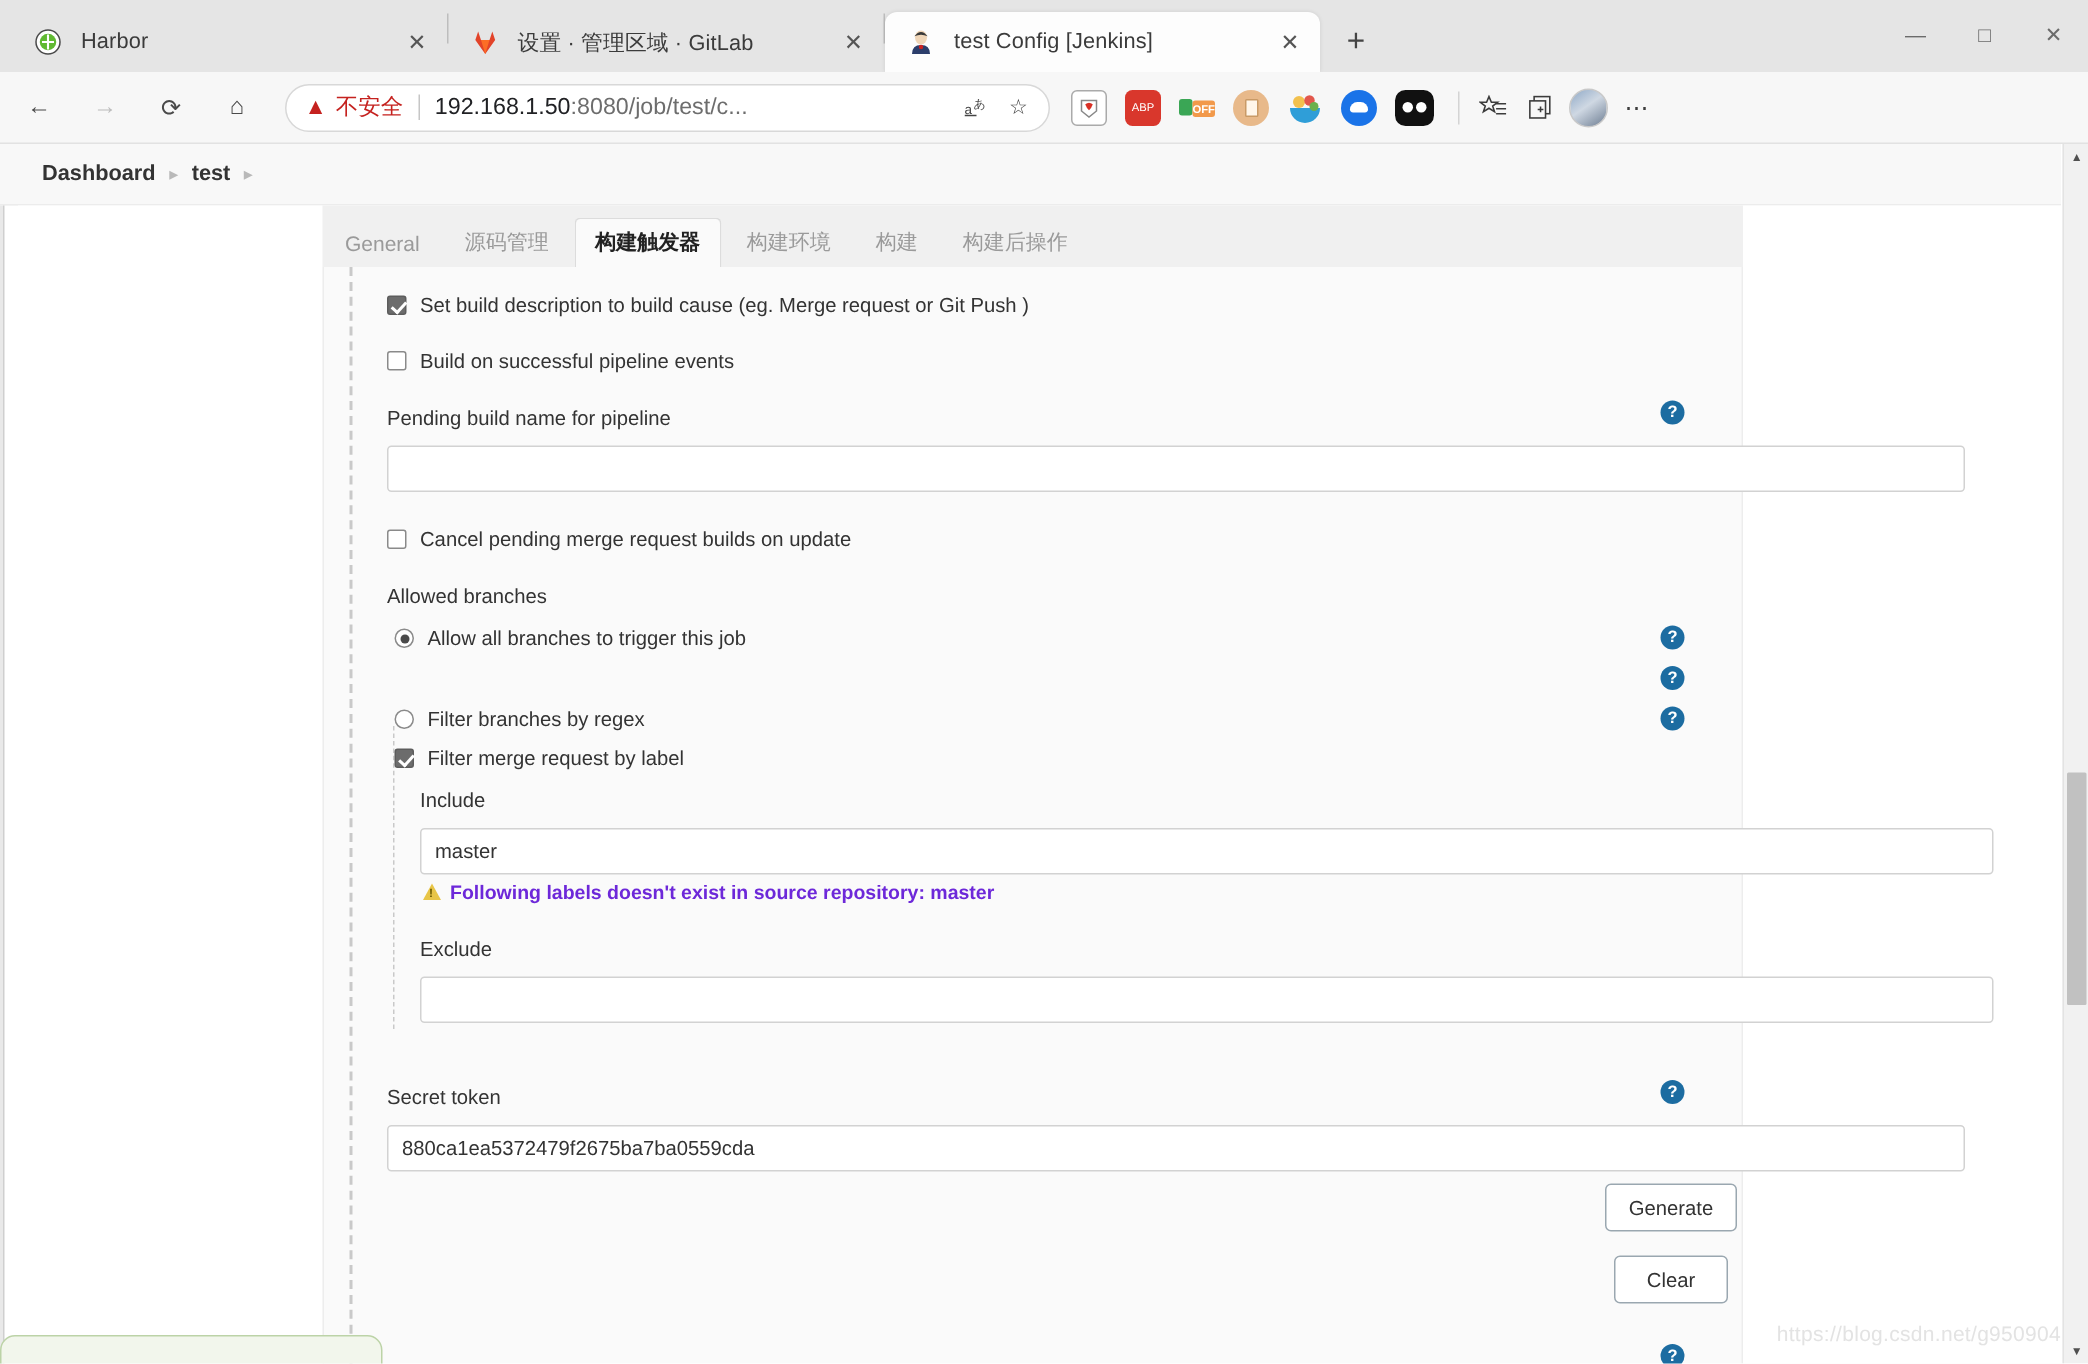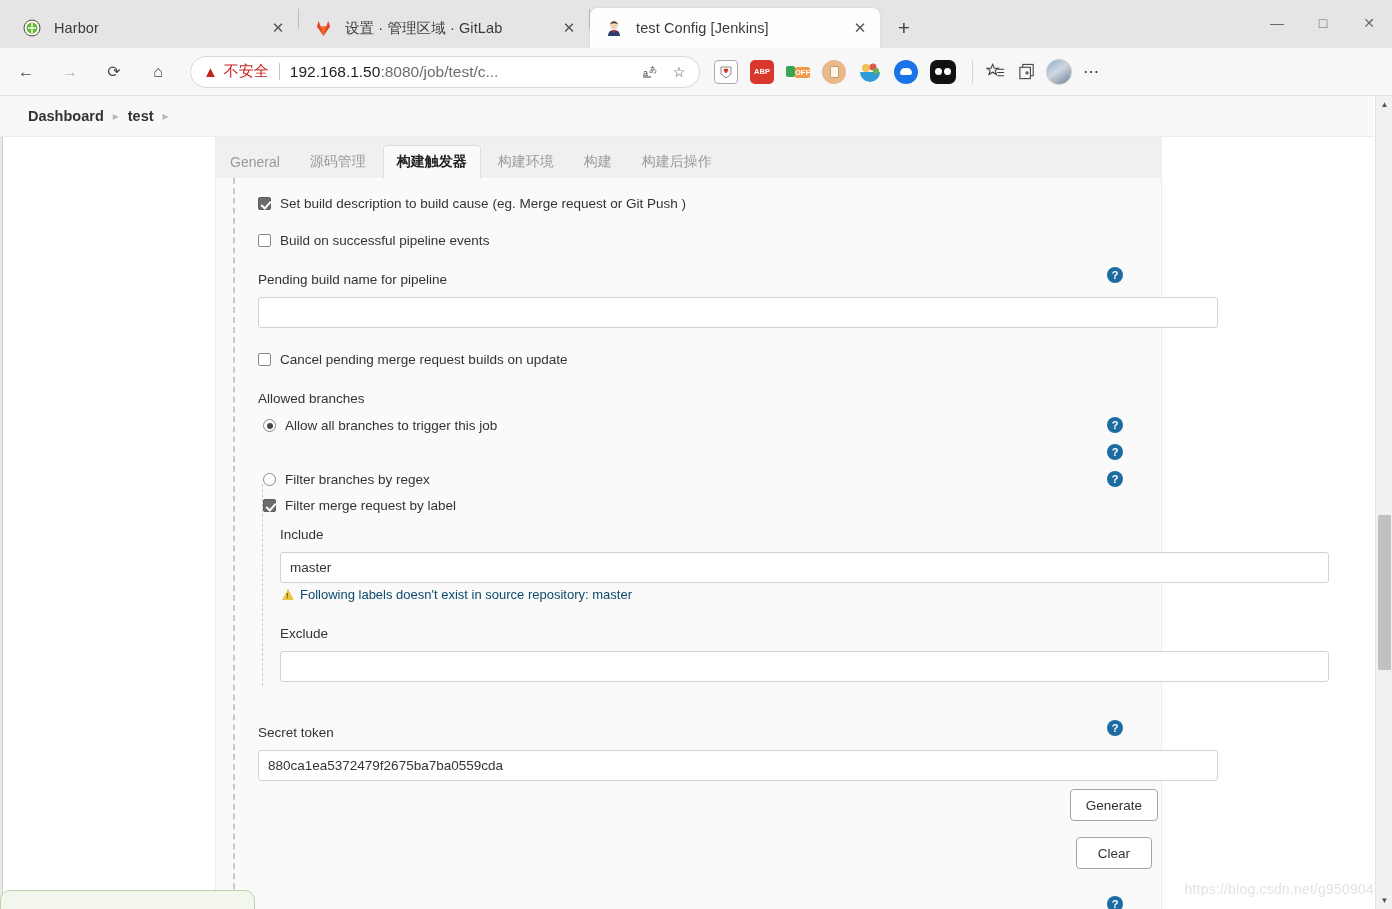--- a/index.html
+++ b/index.html
@@ -188,36 +188,36 @@
     margin-right: 9px; position: relative;
   }
   .radio.checked::after {
     content: ""; position: absolute; left: 2.5px; top: 2.5px;
     width: 6px; height: 6px; border-radius: 50%; background: #4a4a4a;
   }
   .cb-label { font-size: 13.5px; color: #333; white-space: nowrap; }
   .sec-label { font-size: 13.5px; color: #333; }
 
   .txtinput {
-    width: 960px; height: 31px;
+    width: 1052px; height: 31px;
     background: #ffffff; border: 1px solid #d2d2d2; border-radius: 3px;
     font-size: 13.5px; color: #333;
     display: flex; align-items: center; padding: 0 9px;
   }
   .txtinput.narrow { width: 1049px; }
 
   .helpico {
     position: absolute; width: 16px; height: 16px; border-radius: 50%;
     background: #1c6ca1; color: #ffffff;
     font-size: 11px; font-weight: bold; line-height: 16px; text-align: center;
   }
 
   .warnmsg {
     display: flex; align-items: center;
-    font-size: 13px; font-weight: normal; color: #0c4a6e; text-align: center;
+    font-size: 13px; font-weight: bold; color: #6d28d9; text-align: center;
   }
   .warn-tri {
     width: 0; height: 0; margin-right: 6px;
     border-left: 6px solid transparent; border-right: 6px solid transparent;
     border-bottom: 11px solid #e8c547; position: relative;
   }
   .warn-tri::after {
     content: "!"; position: absolute; left: -2px; top: 2px;
     font-size: 8px; color: #6b5a00; font-weight: bold;
   }
@@ -339,21 +339,21 @@
     </div>
 
     <div class="extbar">
       <div class="ext" style="background:#ffffff;border:1px solid #aaa;">
         <svg width="16" height="16" viewBox="0 0 16 16">
           <path d="M3 3 h10 v7 l-5 4 l-5 -4 Z" fill="#ffffff" stroke="#888" stroke-width="1"></path>
           <path d="M5.5 5.5 q2.5 -2 5 0 q-1 3 -2.5 4 q-1.5 -1 -2.5 -4 Z" fill="#d93025"></path>
         </svg>
       </div>
       <div class="ext" style="background:#d9372c;border-radius:5px;">
-        <span style="font-size:7.5px;font-weight:bold;color:#fff;">ABP</span>
+        <span style="font-size:7.5px;font-weight:normal;color:#fff;">ABP</span>
       </div>
       <div class="ext" style="background:transparent;flex-direction:row;">
         <span style="display:block;width:16px;height:11px;background:#3aa655;border-radius:2px;"></span>
         <span style="display:block;width:22px;height:11px;background:#f2994a;border-radius:2px;font-size:7.5px;color:#fff;font-weight:bold;text-align:center;line-height:11px;margin-top:1px;">OFF</span>
       </div>
       <div class="ext" style="background:#e8b98a;border-radius:50%;">
         <span style="display:block;width:9px;height:12px;background:#fff6ea;border:1px solid #c99a66;border-radius:1px;"></span>
       </div>
       <div class="ext" style="background:transparent;">
         <svg width="22" height="20" viewBox="0 0 22 20">

